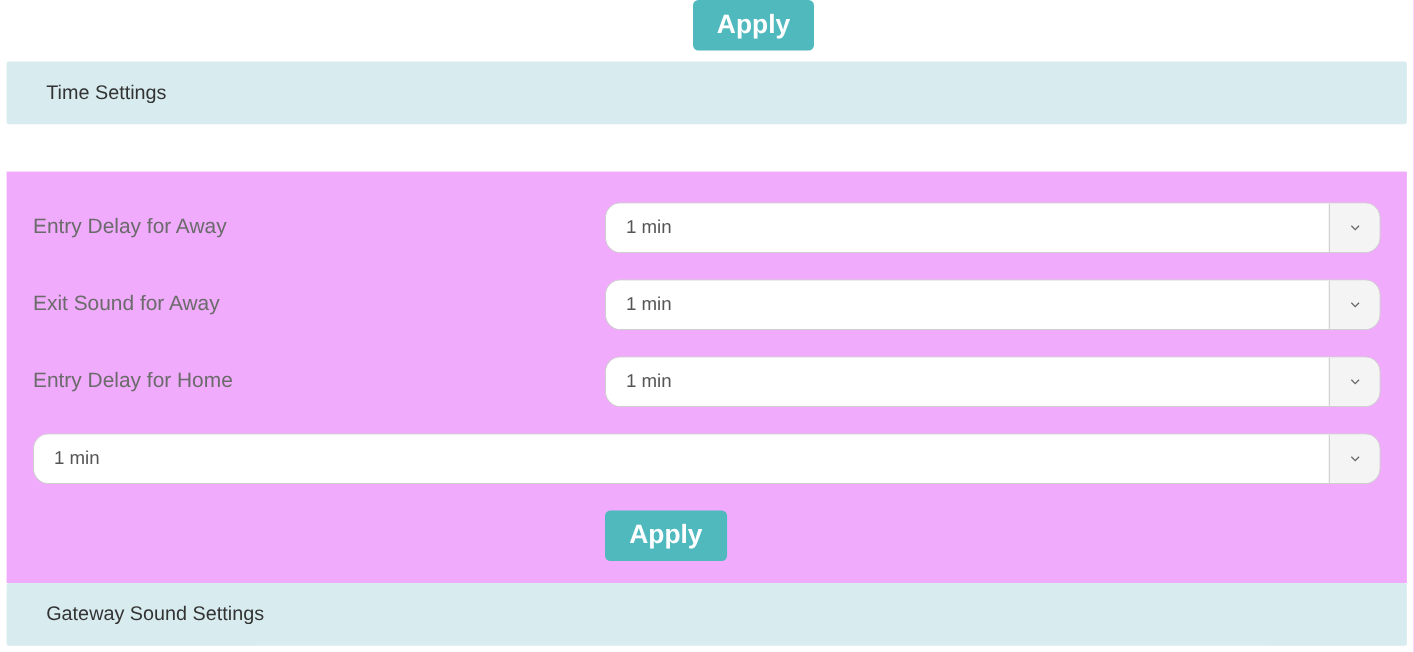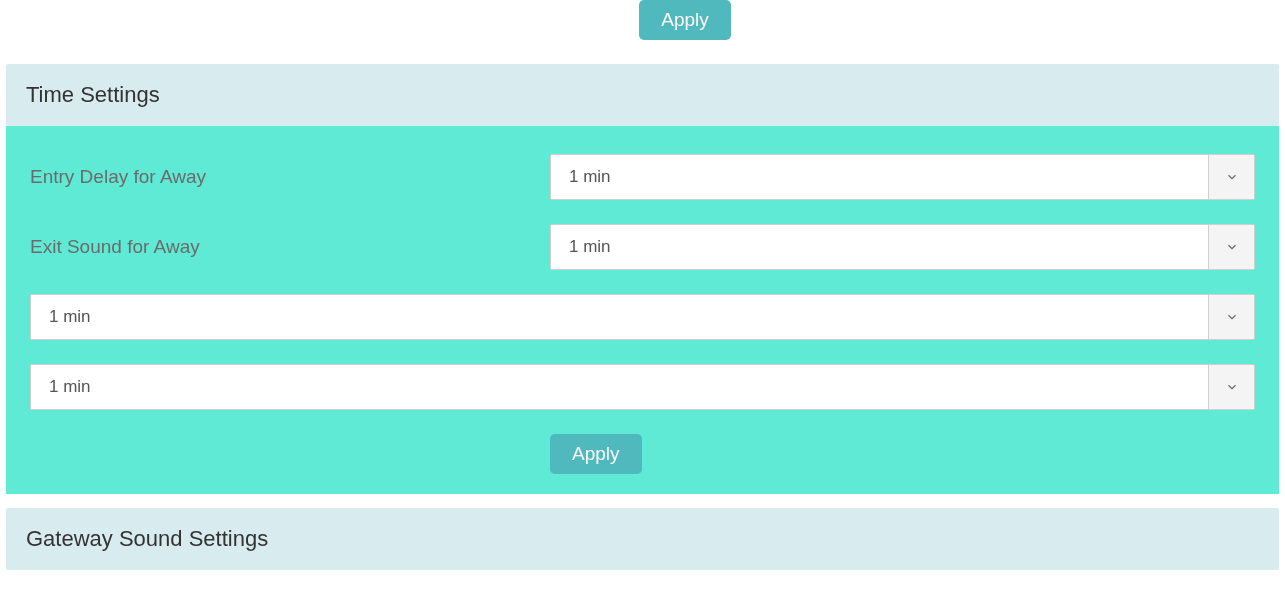--- a/index.html
+++ b/index.html
@@ -22,54 +22,54 @@
       display: flex;
       justify-content: center;
       padding: 0 0 10px 0;
       margin-left: 85px;
     }
     .apply-btn {
       background: #4fb9bd;
       color: #fff;
       border: none;
       padding: 9px 22px;
-      font-size: 19px;
+      font-size: 24px;
       border-radius: 5px;
       cursor: pointer;
-      font-weight: 400;
+      font-weight: 700;
     }
     .section-header {
       background: #d8ecef;
-      padding: 18px 20px;
-      font-size: 22px;
+      padding: 18px 36px;
+      font-size: 18px;
       color: #333;
       font-weight: 400;
       border-radius: 2px;
-      margin-top: 14px;
     }
     .section-body {
-      background: #5eead4;
+      background: #f0abfc;
       padding: 28px 24px 20px 24px;
+      margin-top: 43px;
     }
     .form-row {
       display: flex;
       align-items: center;
       margin-bottom: 24px;
     }
     .form-label {
       flex: 0 0 520px;
       font-size: 19px;
       color: #6b6b6b;
       font-weight: 400;
     }
     .select-wrap {
       flex: 1;
       display: flex;
       border: 1px solid #cfcfcf;
-      border-radius: 2px;
+      border-radius: 14px;
       overflow: hidden;
       background: #fff;
     }
     .select-value {
       flex: 1;
       padding: 12px 18px;
       font-size: 17px;
       color: #555;
       background: #fff;
       border: none;
@@ -130,20 +130,21 @@
         <button class="select-value">1 min</button>
         <div class="select-caret">
           <svg viewBox="0 0 24 24">
               <polyline points="6 9 12 15 18 9"></polyline>
             </svg>
         </div>
       </div>
     </div>
 
     <div class="form-row">
+      <div class="form-label">Entry Delay for Home</div>
       <div class="select-wrap">
         <button class="select-value">1 min</button>
         <div class="select-caret">
           <svg viewBox="0 0 24 24">
               <polyline points="6 9 12 15 18 9"></polyline>
             </svg>
         </div>
       </div>
     </div>
 

